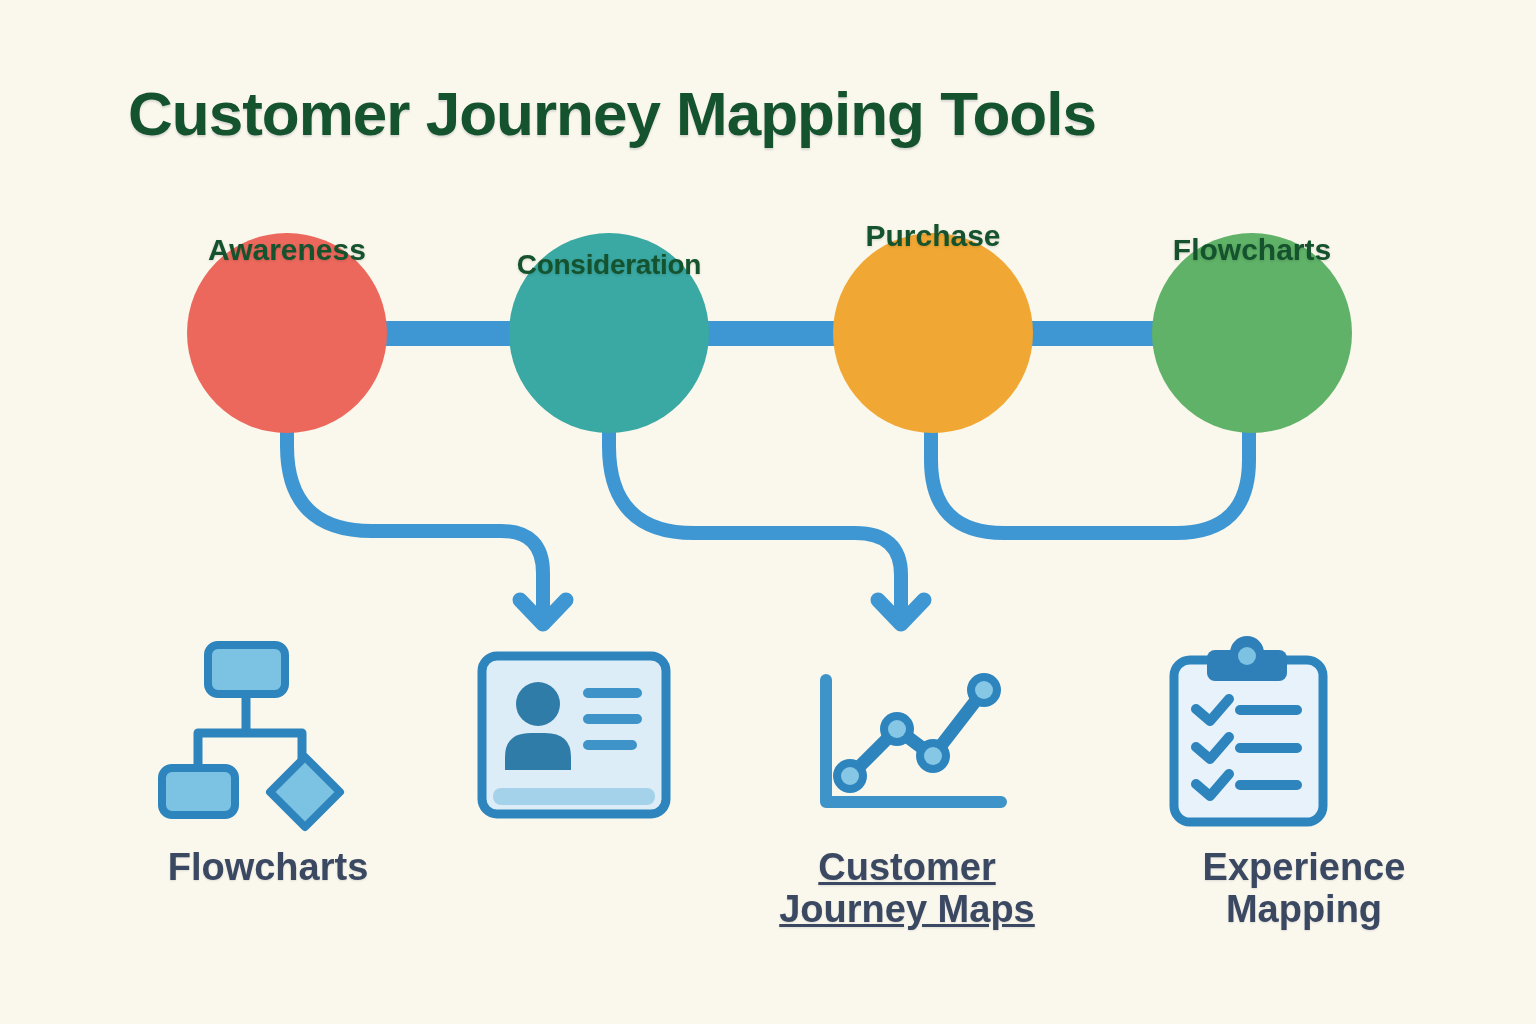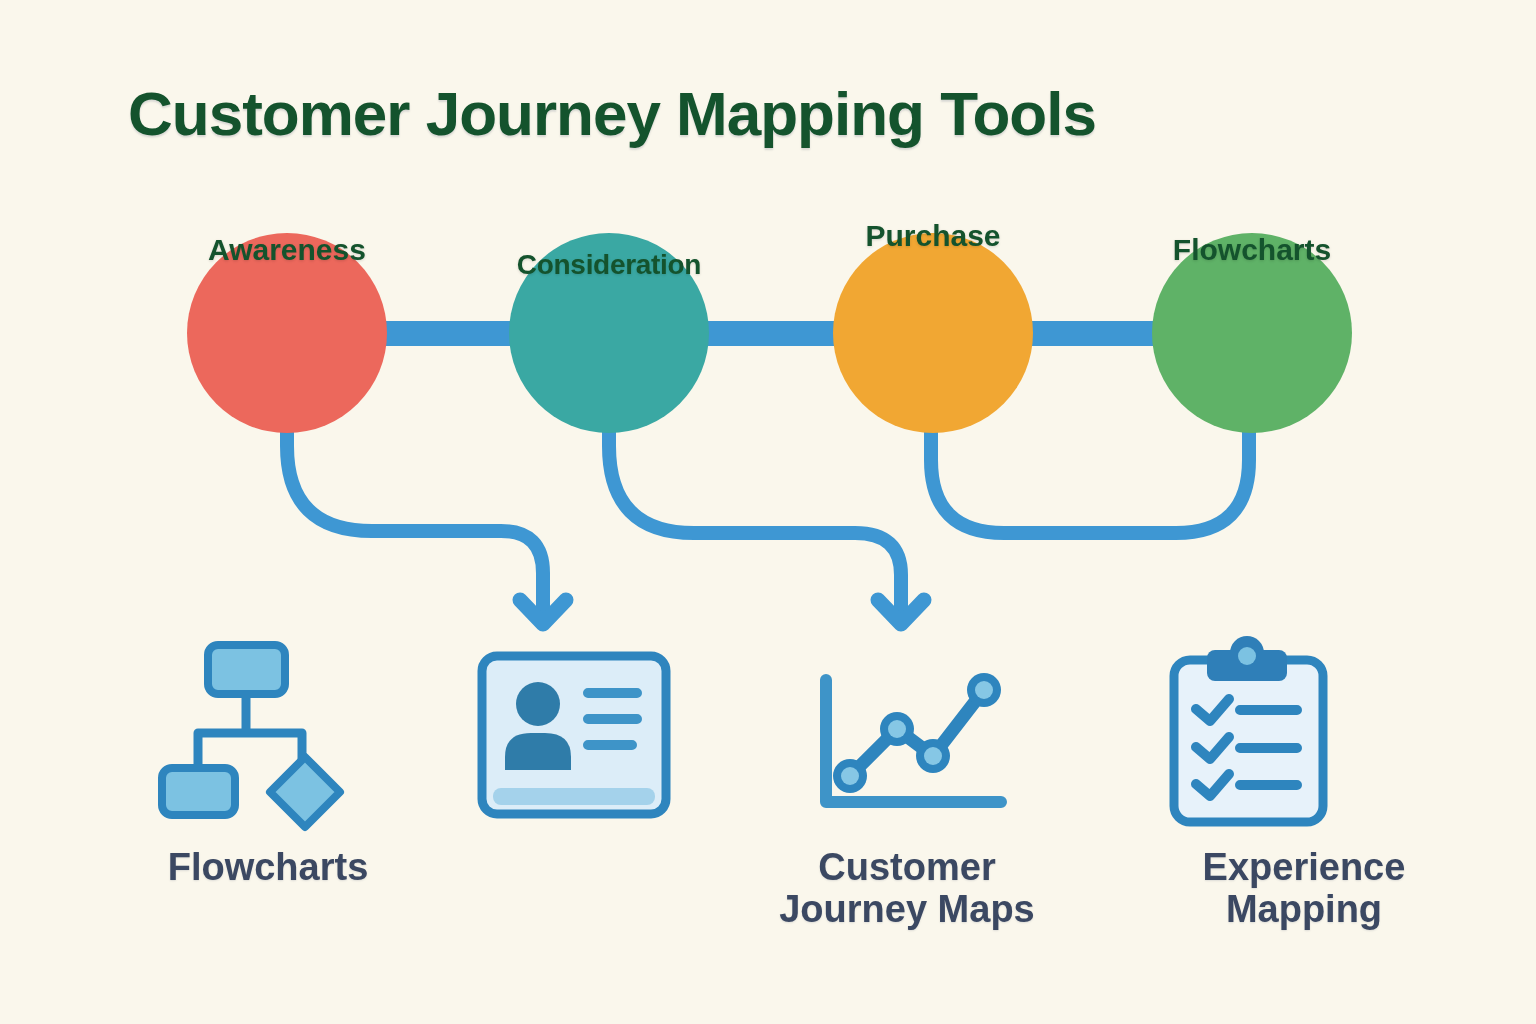--- a/index.html
+++ b/index.html
@@ -44,21 +44,21 @@
     position: absolute;
     top: 846px; width: 280px;
     text-align: center;
     font-size: 38px; font-weight: 700;
     line-height: 42px;
     color: #3B4862;
     text-shadow: 0 1px 2px rgba(59,72,98,0.15);
   }
   .tool-label.t0 { left: 128px; }
   .tool-label.t1 { left: 433px; }
-  .tool-label.t2 { left: 767px; }
+  .tool-label.t2 { left: 767px; text-decoration: underline; }
   .tool-label.t3 { left: 1164px; }
 </style>
 </head>
 <body>
 
 <div class="canvas">
 
   <svg class="art" viewBox="0 0 1536 1024">
 
     <rect x="287" y="321" width="965" height="25" fill="#3E97D3"></rect>

